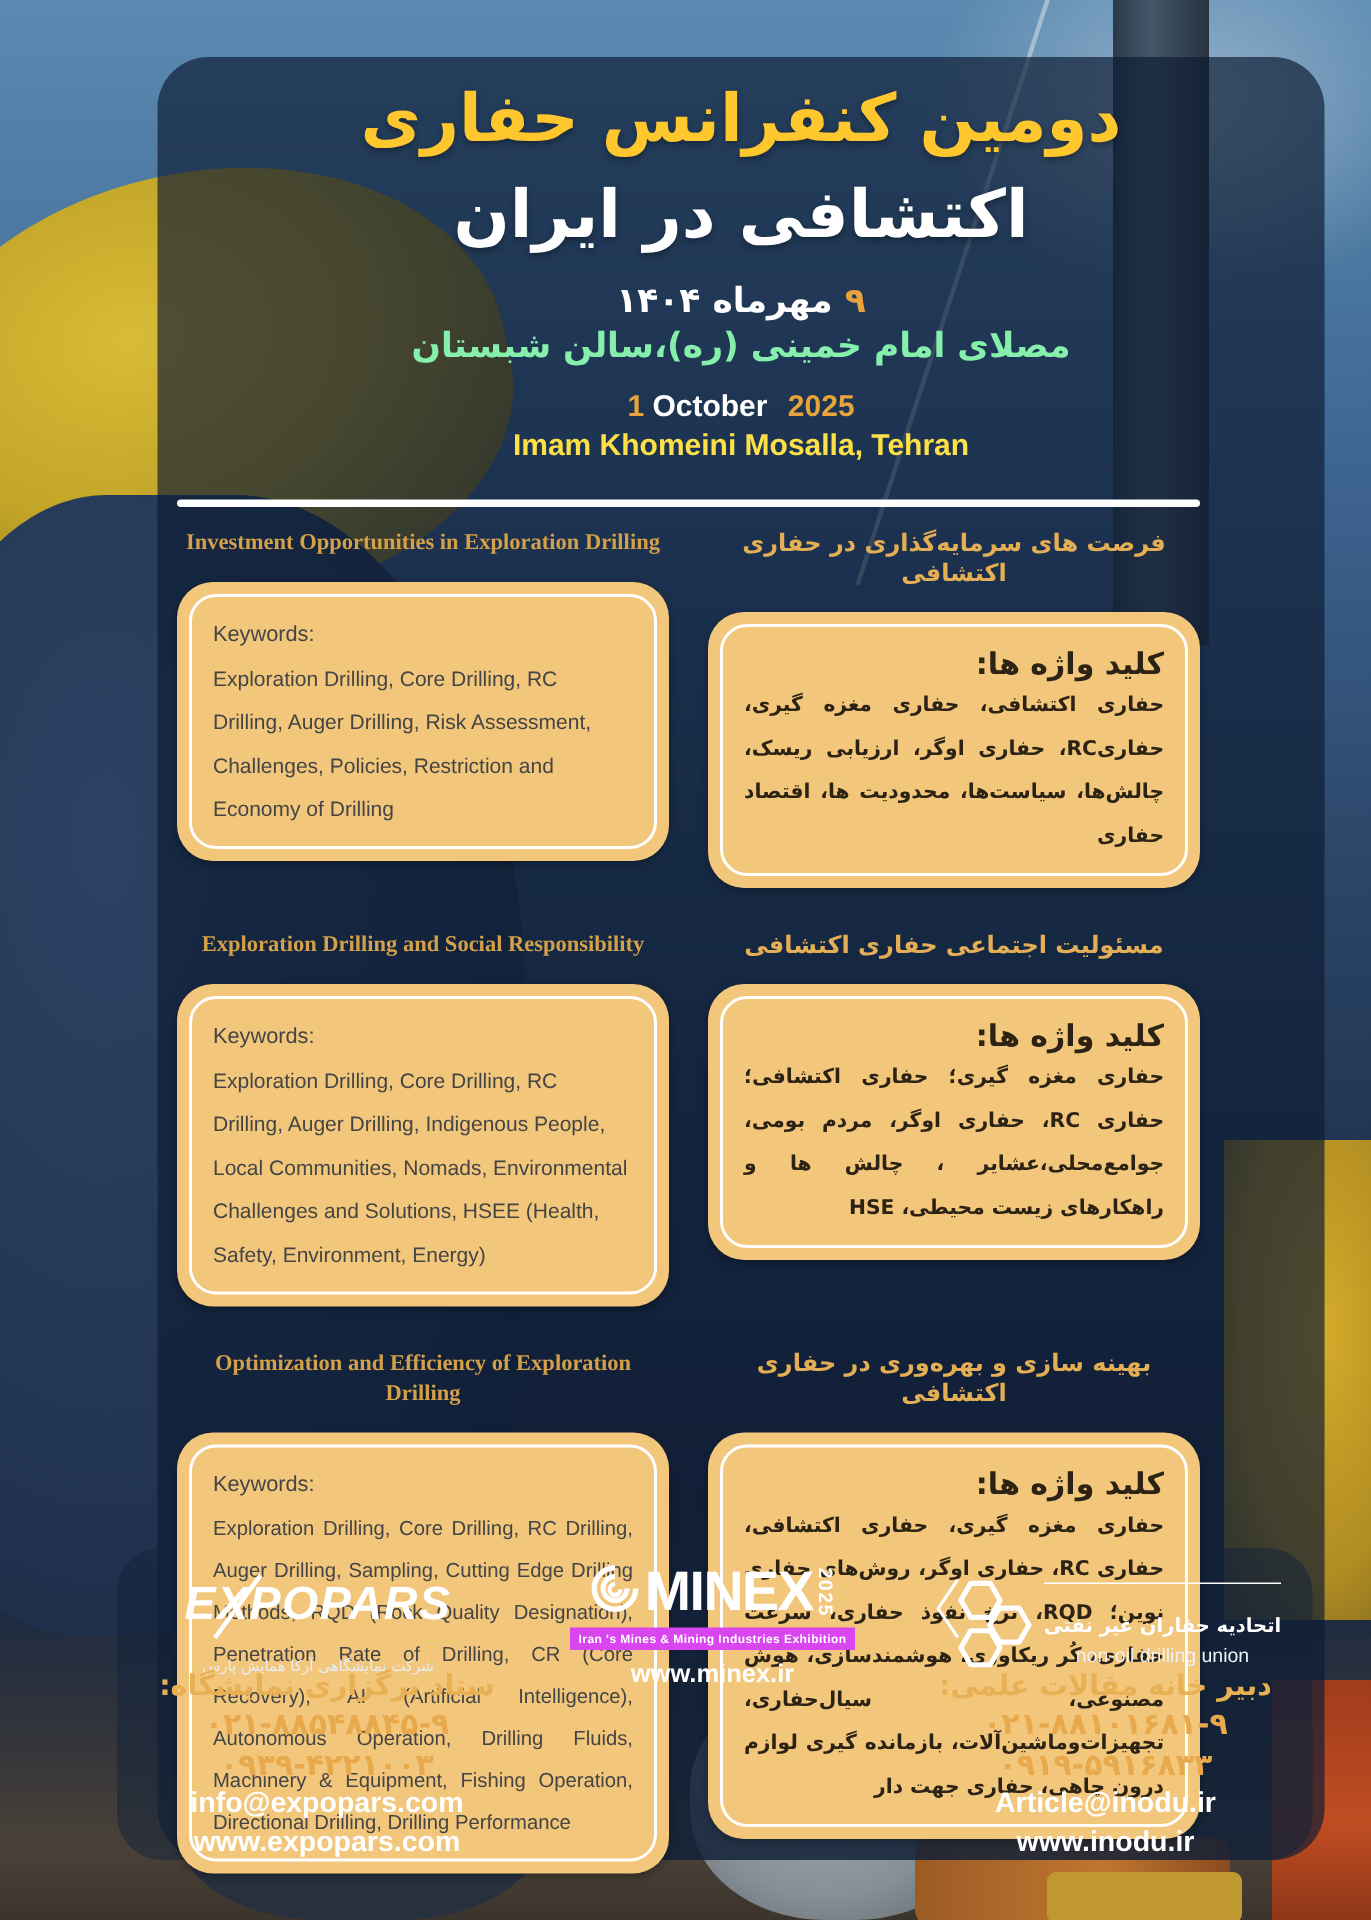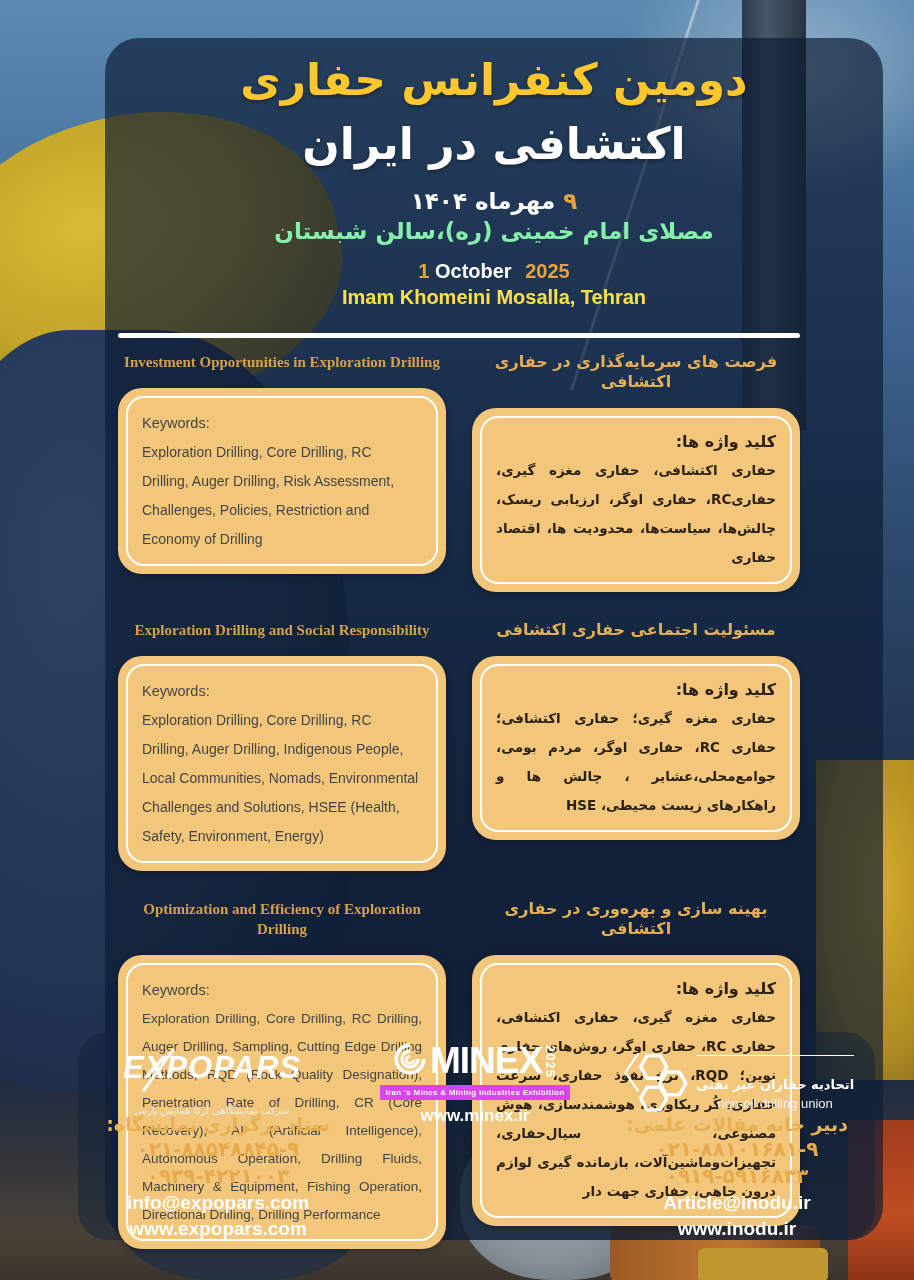--- a/index.html
+++ b/index.html
@@ -65,21 +65,21 @@
   .col{width:328px;}
   .h-en{font-family:"Liberation Serif",serif;font-weight:bold;font-size:15px;color:#d4a04a;
       text-align:center;line-height:20px;}
   .h-fa{direction:rtl;font-weight:bold;font-size:16px;color:#e4ae55;text-align:center;line-height:20px;}
   .kw-box{margin-top:16px;background:#f2c77c;border-radius:24px;padding:8px;
       box-shadow:0 2px 6px rgba(0,0,0,.3);}
   .kw-inner{border:2.5px solid #ffffff;border-radius:18px;padding:10px 14px;}
   .kw-label-en{font-family:"Liberation Sans",sans-serif;font-size:14.5px;color:#454545;line-height:30px;}
   .kw-text-en{font-family:"Liberation Sans",sans-serif;font-size:14px;color:#454545;line-height:29px;}
   .kw-text-en.justify{text-align:justify;font-size:13.5px;line-height:28px;}
-  .kw-label-fa{direction:rtl;font-weight:bold;font-size:16px;color:#2d2315;line-height:28px;}
+  .kw-label-fa{direction:rtl;font-weight:bold;font-size:20px;color:#2d2315;line-height:28px;}
   .kw-text-fa{direction:rtl;font-weight:bold;font-size:13.5px;color:#2d2315;line-height:29px;text-align:justify;}
   .mh96{min-height:96px;} .mh104{min-height:104px;} .mh122{min-height:122px;}
   .mh164{min-height:164px;} .mh148{min-height:148px;}
 
   
   .logos-row{position:absolute;left:90px;top:1042px;width:770px;display:flex;justify-content:space-between;align-items:center;}
   .logo-block{width:244px;text-align:center;}
   .expo-logo{position:relative;display:inline-block;}
   .expo-text{font-family:"Liberation Sans",sans-serif;font-style:italic;font-weight:bold;font-size:31px;
       color:#ffffff;letter-spacing:1px;line-height:36px;}

